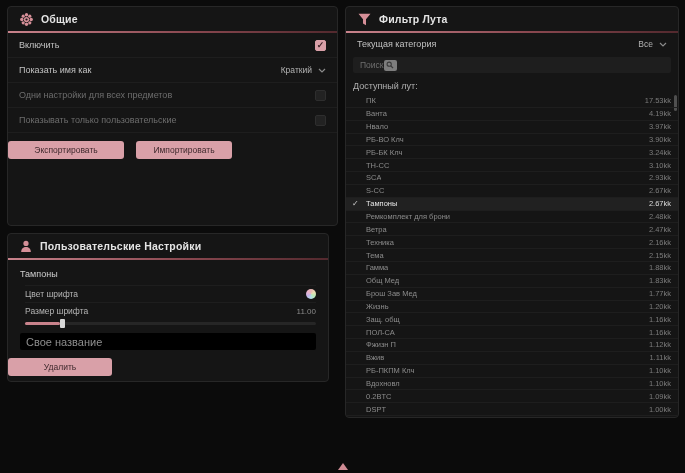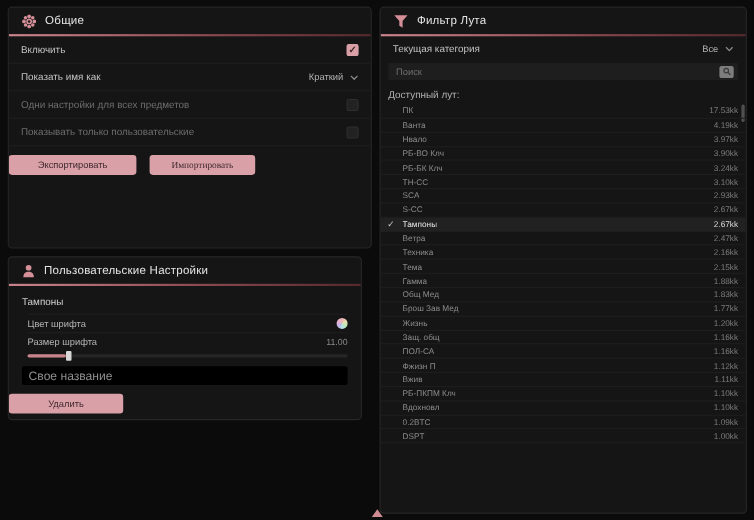--- a/index.html
+++ b/index.html
@@ -13,61 +13,61 @@
   }
   .panel {
     position:absolute;
     background:#151515;
     border:1px solid #272727;
     border-radius:4px;
     overflow:hidden;
   }
   #panel-general { left:7px;  top:6px;   width:331px; height:220px; }
   #panel-custom  { left:7px;  top:233px; width:322px; height:149px; }
-  #panel-loot    { left:345px; top:6px;  width:334px; height:461px; }
+  #panel-loot    { left:345px; top:6px;  width:334px; height:412px; }
 
   .panel-header { display:flex; align-items:center; gap:8px; height:24px; padding:0 12px; }
-  .panel-title  { color:#e4e4e4; font-size:10.5px; font-weight:normal; letter-spacing:.2px; }
+  .panel-title  { color:#e4e4e4; font-size:10.5px; font-weight:bold; letter-spacing:.2px; }
   .header-rule  { height:2px; background:linear-gradient(to right,#c9838c,#8a4850 55%,#53292e); }
 
   
   .g-row { display:flex; justify-content:space-between; align-items:center;
            height:25px; padding:0 11px; border-bottom:1px solid #1e1e1e;
            font-size:9px; color:#c2c2c2; }
   .g-row.muted { color:#6d6d6d; }
   .cb { width:11px; height:11px; border-radius:2px; background:#222; border:1px solid #2e2e2e;
         display:flex; align-items:center; justify-content:center; }
   .cb.checked { background:#d9a0a8; border-color:#d9a0a8; color:#3c2226;
                 font-size:9px; line-height:9px; font-weight:bold; }
   .select { display:flex; align-items:center; gap:6px; color:#b2b2b2; font-size:8.5px; }
   .chev { width:8px; height:5px; }
   .btn-row { display:flex; gap:12px; margin-top:8px; }
   .btn { background:#d9a0a8; color:#3f292d; font-size:8.5px; border:none; border-radius:3px;
          padding:4px 0; text-align:center; cursor:pointer; }
-  .btn.export { width:116px; } .btn.import { width:96px;font-family:Liberation Serif, serif; } .btn.delete { width:104px; }
+  .btn.export { width:116px; } .btn.import { width:96px; } .btn.delete { width:104px; }
 
   
   .c-item-name { font-size:9px; color:#cfcfcf; padding:9px 12px 6px 12px; }
   .c-row { display:flex; justify-content:space-between; align-items:center;
            height:17px; margin:0 12px 0 17px; border-top:1px solid #1e1e1e;
            font-size:8.5px; color:#b5b5b5; }
   .c-val { color:#8a8a8a; font-size:8px; }
   .colorwheel { width:10px; height:10px; border-radius:50%;
      background:conic-gradient(#e9b3b3,#e9ddb3,#bce9b3,#b3e0e9,#c3b3e9,#e9b3cd,#e9b3b3); }
   .slider { position:relative; height:3px; background:#262626; margin:3px 12px 6px 17px; border-radius:2px; }
   .slider-fill { position:absolute; left:0; top:0; height:3px; width:12%; background:#c9838c; border-radius:2px; }
   .slider-thumb { position:absolute; left:12%; top:-3px; width:5px; height:9px; background:#d7d7d7; border-radius:1px; }
   .input-row { height:17px; margin:8px 12px 0 12px; background:#000000; border-radius:2px;
                display:flex; align-items:center; padding:0 6px; font-size:11px; color:#8f8f8f; }
 
   
   .l-ctl-row { display:flex; justify-content:space-between; align-items:center;
                height:22px; padding:0 11px; font-size:9px; color:#c2c2c2; }
   .search-row { height:16px; margin:2px 7px 0 7px; background:#1e1e1e; border-radius:2px;
-                display:flex; align-items:center; justify-content:space-between;
+                display:flex; align-items:center; 
                 padding:0 4px 0 7px; font-size:8.5px; color:#6f6f6f; }
   .search-btn { width:13px; height:11px; background:#7d7d7d; border-radius:2px;
                 display:flex; align-items:center; justify-content:center; }
   .list-label { font-size:9px; color:#b0b0b0; padding:8px 0 4px 7px; }
   .loot-list { position:relative; }
   .l-row { height:12.85px; display:flex; align-items:center; padding:0 7px 0 20px;
            border-bottom:1px solid #1e1e1e; font-size:7.5px; color:#8c8c8c; position:relative; }
   .l-row .lname { white-space:nowrap; overflow:hidden; }
   .l-row .lval { margin-left:auto; color:#7c7c7c; }
   .l-row.selected { background:#212121; color:#e6e6e6; }
@@ -231,20 +231,24 @@
       <div class="l-row">
         <span class="lname">S-CC</span>
         <span class="lval">2.67kk</span>
       </div>
       <div class="l-row selected">
         <span class="l-check">✓</span>
         <span class="lname">Тампоны</span>
         <span class="lval">2.67kk</span>
       </div>
       <div class="l-row">
+        <span class="lname">Ремкомплект для брони</span>
+        <span class="lval">2.48kk</span>
+      </div>
+      <div class="l-row">
         <span class="lname">Ветра</span>
         <span class="lval">2.47kk</span>
       </div>
       <div class="l-row">
         <span class="lname">Техника</span>
         <span class="lval">2.16kk</span>
       </div>
       <div class="l-row">
         <span class="lname">Тема</span>
         <span class="lval">2.15kk</span>

